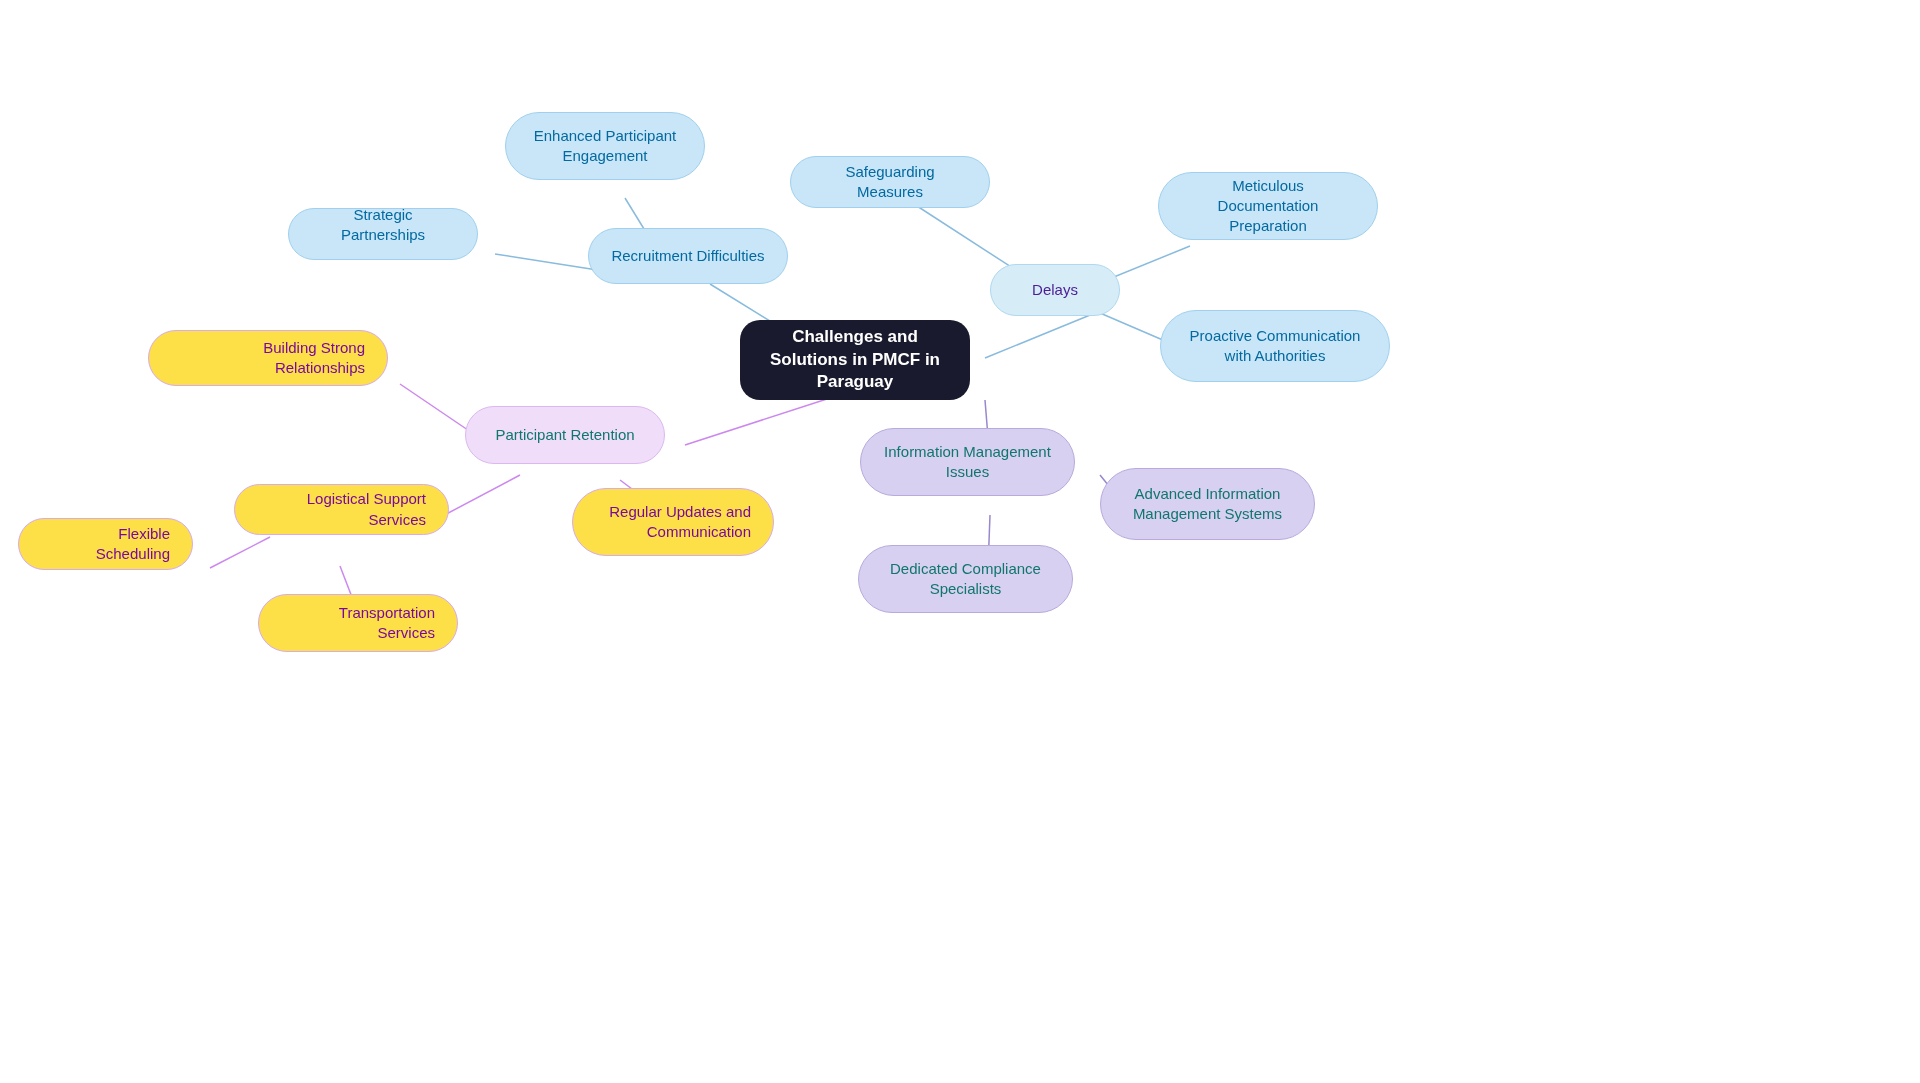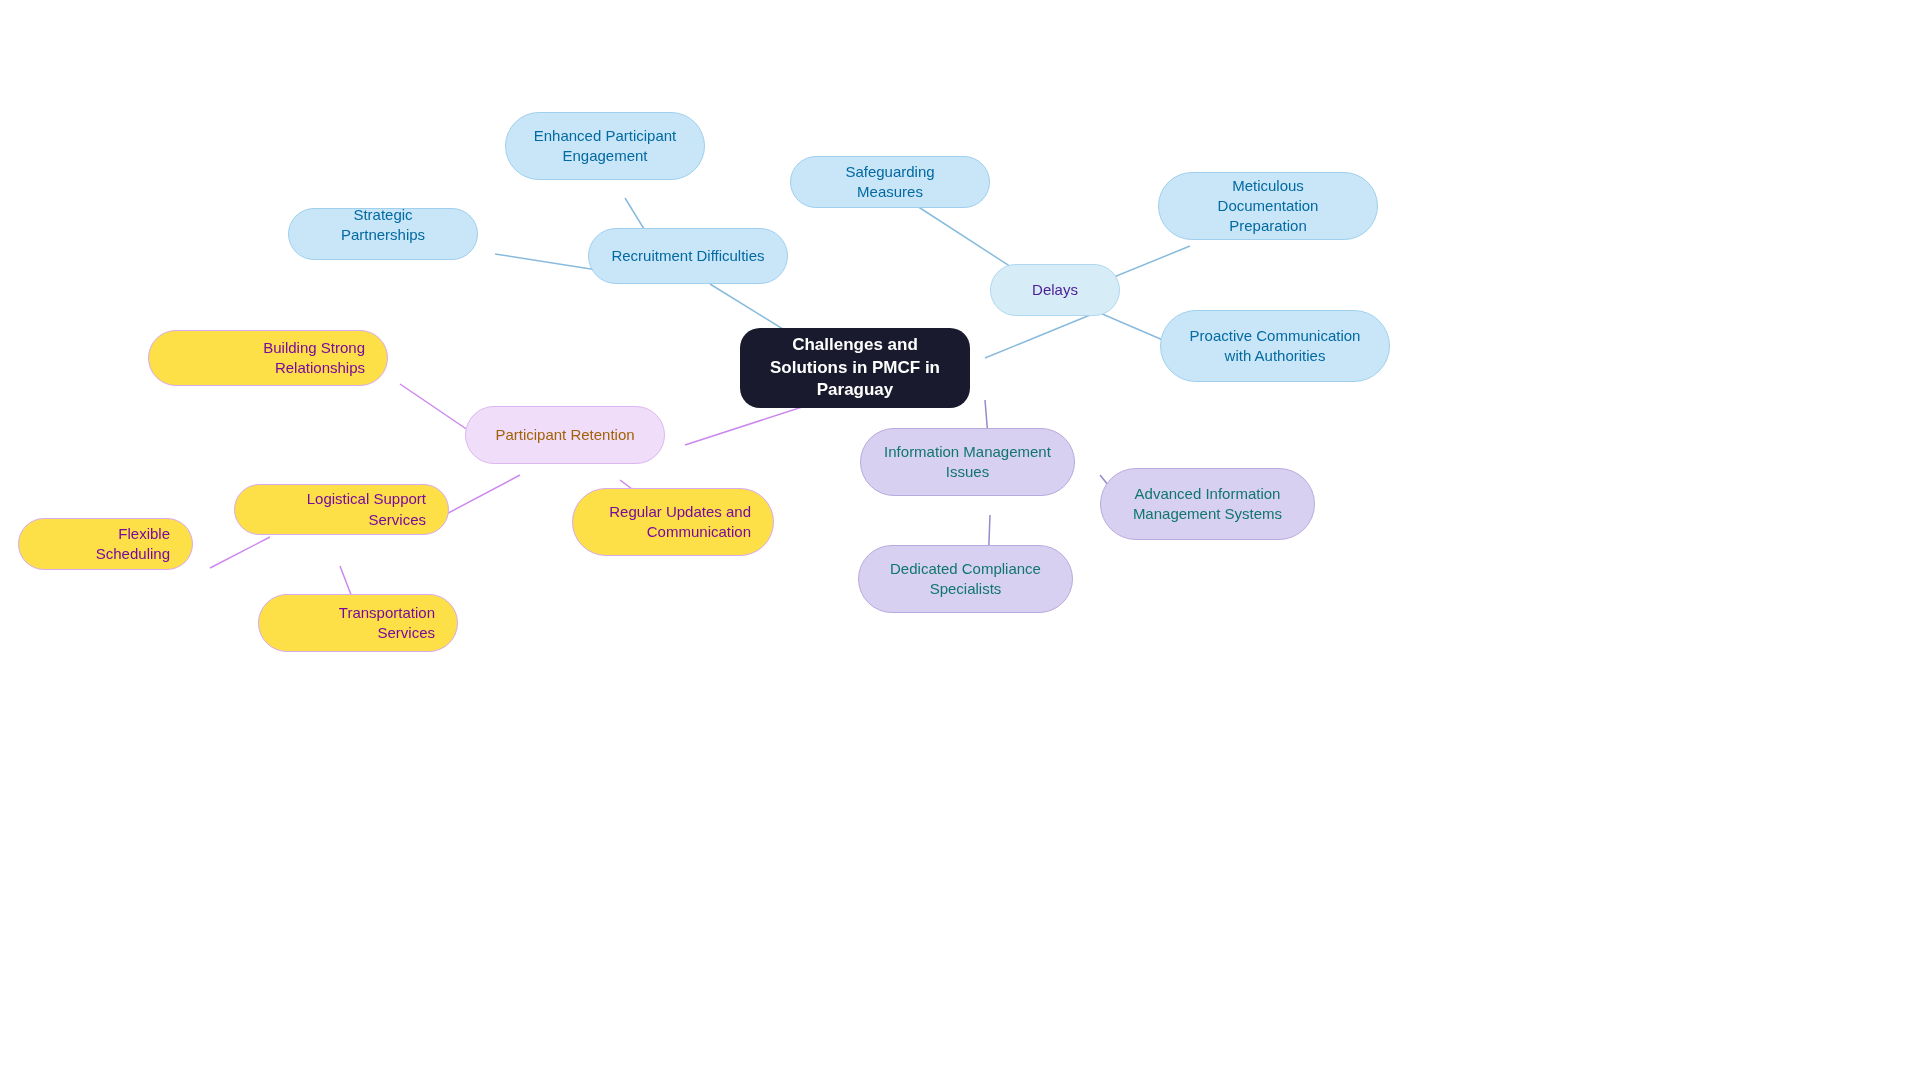--- a/index.html
+++ b/index.html
@@ -48,21 +48,21 @@
       border: 1.5px solid #b0d8f0;
     }
     .node-purple {
       background: #fde047;
       color: #7a0a9e;
       border: 1.5px solid #d8aaee;
       text-align: right;
     }
     .node-purple-mid {
       background: #f0ddfa;
-      color: #a16207;
+      color: #0f766e;
       border: 1.5px solid #ddb8f0;
     }
     .node-lavender {
       background: #d8d0f0;
       color: #0f766e;
       border: 1.5px solid #b8aadd;
     }
   </style>
 </head>
 <body>
@@ -95,21 +95,21 @@
 
   <line x1="620" y1="480" x2="660" y2="510" stroke="#cc88ee" stroke-width="1.5"></line>
 
   <line x1="985" y1="400" x2="990" y2="462" stroke="#9988cc" stroke-width="1.5"></line>
 
   <line x1="1100" y1="475" x2="1130" y2="512" stroke="#9988cc" stroke-width="1.5"></line>
 
   <line x1="990" y1="515" x2="988" y2="568" stroke="#9988cc" stroke-width="1.5"></line>
 </svg>
 
-<div class="node node-center" style="left:740px; top:320px; width:230px; height:80px;margin-top:8px;">
+<div class="node node-center" style="left:740px; top:320px; width:230px; height:80px;">
   <span>Challenges and Solutions in
 PMCF in Paraguay</span>
 </div>
 
 <div class="node node-blue" style="left:588px; top:228px; width:200px; height:56px;">
   <span>Recruitment Difficulties</span>
 </div>
 
 <div class="node node-blue" style="left:505px; top:112px; width:200px; height:68px;">
   <span>Enhanced Participant

